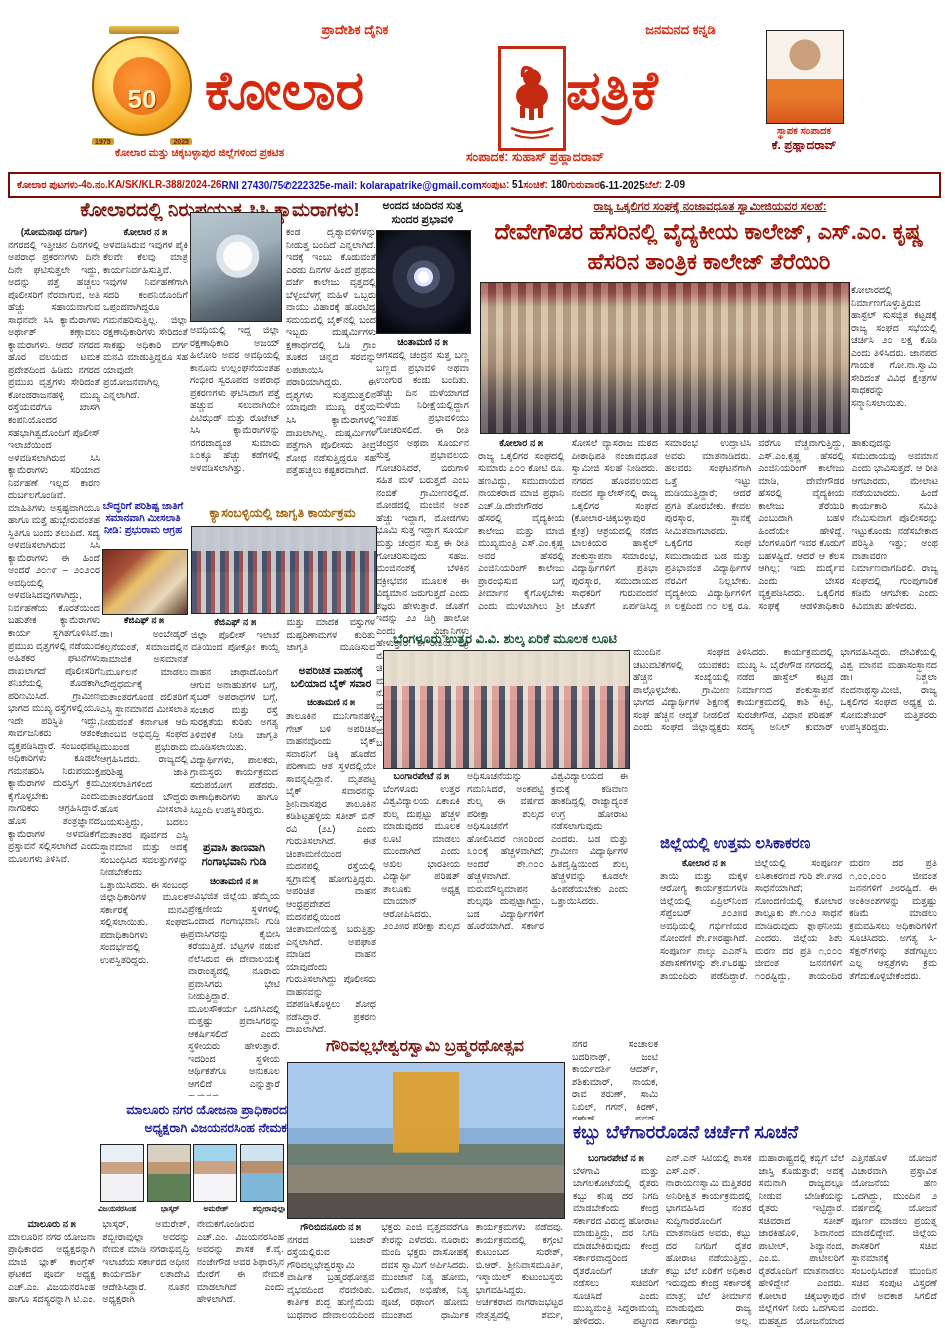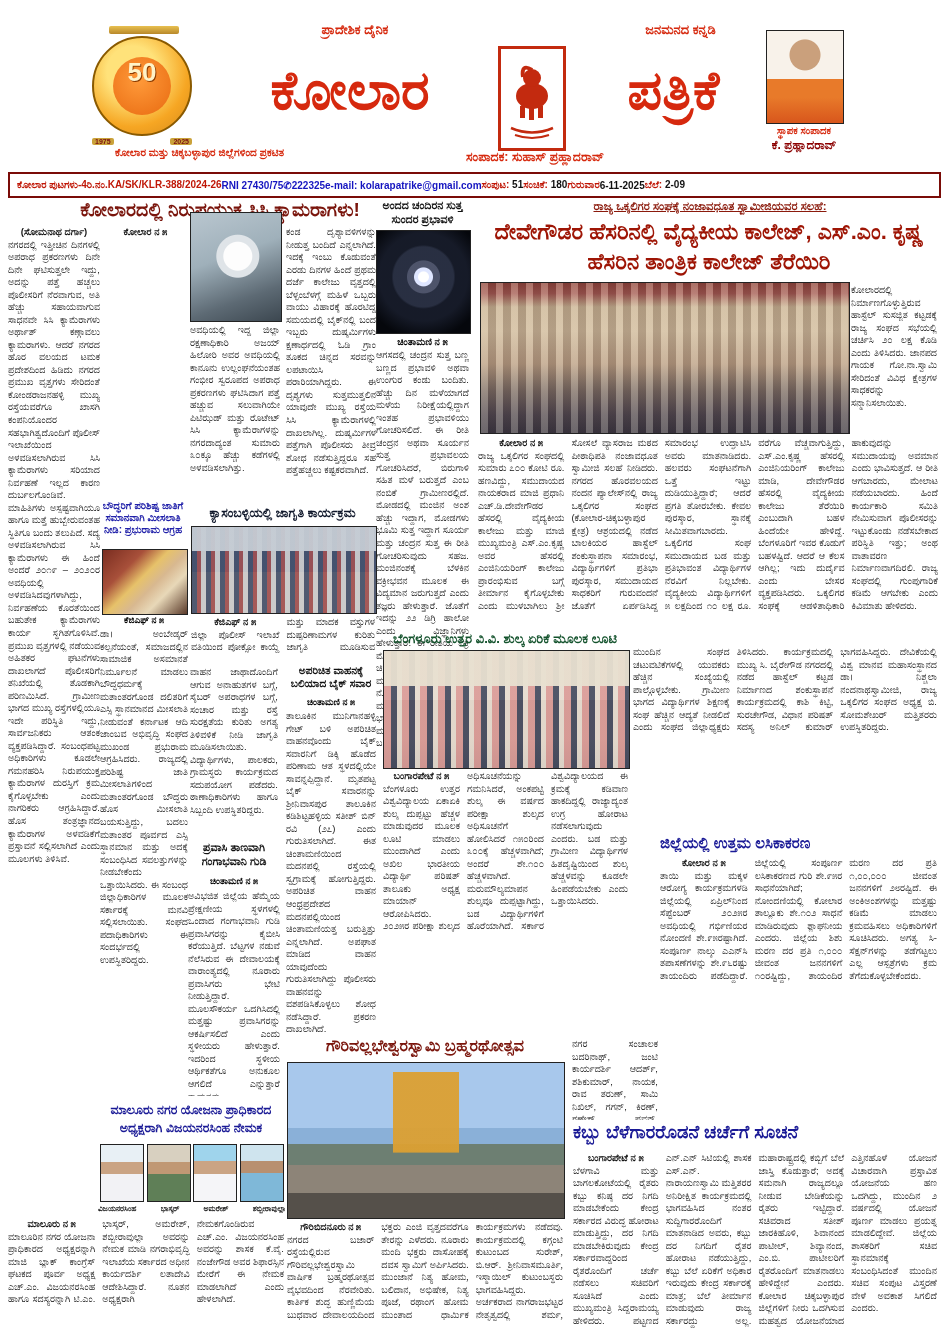--- a/index.html
+++ b/index.html
@@ -8,24 +8,24 @@
   .ctr{text-align:center;}
   .body-txt{font-size:9.5px;line-height:1.32;text-align:justify;color:#141414;overflow:hidden;}
   .cols2{column-count:2;column-gap:7px;}
   .cols3{column-count:3;column-gap:7px;}
   .cols4{column-count:4;column-gap:7px;}
   .cols5{column-count:5;column-gap:7px;}
   .dl{font-weight:bold;text-align:center;}
   .byline{font-weight:bold;text-align:center;font-size:9.5px;}
   .hl{font-weight:bold;text-align:center;white-space:nowrap;}
   .hl-wrap{font-weight:bold;text-align:center;}
-  .maroon{color:#7a150c;} .dkred{color:#9e1505;} .green-h{color:#0f172a;}
+  .maroon{color:#7a150c;} .dkred{color:#9e1505;} .green-h{color:#a16207;}
   .blue-h{color:#1a1a96;} .magenta-h{color:#14532d;} .navy{color:#2222aa;}
   .red-t{color:#d6290e;} .photo{border:1px solid #222;}
-  .title-word{font-weight:800;color:#d6290e;font-size:54px;line-height:100px;text-align:center;}
+  .title-word{font-weight:800;color:#d6290e;font-size:54px;line-height:100px;text-align:left;}
   
   .ph-group{background:
     repeating-linear-gradient(90deg,rgba(250,245,235,.28) 0 7px,rgba(60,50,60,.18) 7px 15px),
     linear-gradient(180deg,#8c3d33 0%,#a0524a 7%,#c8b08e 16%,#cdb695 32%,#b79a7d 54%,#75655c 72%,#4a4148 88%,#35303a 100%);}
   .ph-cctv{background:
     radial-gradient(circle at 52% 40%,#fdfdfd 0 14px,#dfe4e8 15px 21px,rgba(0,0,0,0) 22px),
     linear-gradient(160deg,#b9c6cf 0%,#9fb0ba 40%,#5d6a74 75%,#3c4750 100%);}
   .ph-moon{background:
     radial-gradient(circle at 50% 45%,#ffffff 0 5px,#dfe6ff 6px 9px,rgba(150,160,200,.5) 10px 16px,rgba(70,80,110,.55) 17px 30px,rgba(25,30,45,.85) 32px 44px,#05070c 62px),#05070c;}
   .ph-rally{background:
@@ -45,21 +45,21 @@
   .ph-port3{background:linear-gradient(180deg,#9fd4ec 0 28%,#caa484 28% 52%,#f5f5f8 52% 100%);}
   .ph-port4{background:linear-gradient(180deg,#cfe4ee 0 28%,#b89070 28% 50%,#7fb8d8 50% 100%);}
   .ph-founder{background:
     radial-gradient(circle at 50% 26%,#caa07c 0 15px,rgba(0,0,0,0) 16px),
     linear-gradient(180deg,#f8f2ea 0 52%,#e87a2a 52% 72%,#d8561c 100%);}
   
   .seal-circle{width:96px;height:96px;border-radius:50%;border:2px solid #8a5a00;
     background:radial-gradient(circle at 40% 35%,#ffe27a 0 30%,#f6a623 65%,#d4881a 100%);
     display:flex;align-items:center;justify-content:center;}
   .seal-inner{width:58px;height:58px;border-radius:50%;background:radial-gradient(circle at 45% 40%,#ff9a3a,#e86a10);
-    display:flex;align-items:flex-start;justify-content:center;color:#fff3c8;font-weight:800;font-size:26px;
+    display:flex;align-items:flex-end;justify-content:center;color:#fff3c8;font-weight:800;font-size:26px;
     text-shadow:1px 1px 0 #8a3a00;}
   .seal-years{display:flex;justify-content:space-between;width:100px;margin-top:2px;}
   .seal-years span{background:#caa23a;color:#7a1010;font-size:7px;font-weight:bold;padding:0 3px;border-radius:2px;}
   .seal-ribbon{width:70px;height:8px;margin:0 auto 2px auto;background:linear-gradient(180deg,#e8c050,#b8882a);border-radius:2px;}
   .infobar{display:flex;align-items:center;border:2px solid #7a0c08;padding:0 7px;font-size:10px;font-weight:bold;white-space:nowrap;}
   .ib-red{color:#c01808;} .ib-blue{color:#1515c0;} .ib-black{color:#111;}
   .emblem-box{border:3px solid #c32a0f;background:#fff;display:flex;align-items:center;justify-content:center;}
   .names-row{display:flex;justify-content:space-between;font-size:7.5px;font-weight:bold;color:#222;}
   .kicker{font-weight:bold;color:#8b1a0c;text-decoration:underline;white-space:nowrap;text-align:center;}
 </style>
@@ -123,20 +123,21 @@
 
   <div class="abs hl maroon" style="left:55px;top:199px;width:330px;font-size:19px;">ಕೋಲಾರದಲ್ಲಿ ನಿರುಪಯುಕ್ತ ಸಿಸಿ ಕ್ಯಾಮರಾಗಳು!</div>
 
   <div class="abs body-txt" style="left:8px;top:226px;width:92px;height:876px;">
     <div class="byline">(ಸೋಮನಾಥ ದರ್ಗಾ)</div>
     <span>ನಗರದಲ್ಲಿ ಇತ್ತೀಚಿನ ದಿನಗಳಲ್ಲಿ ಅಪರಾಧ ಪ್ರಕರಣಗಳು ದಿನೇ ದಿನೇ ಘಟಿಸುತ್ತಲೇ ಇದ್ದು, ಅದನ್ನು ಪತ್ತೆ ಹಚ್ಚಲು ಪೊಲೀಸರಿಗೆ ನೆರವಾಗುವ, ಅತಿ ಹೆಚ್ಚು ಸಹಾಯವಾಗುವ ಸಾಧನವೇ ಸಿಸಿ ಕ್ಯಾಮೆರಾಗಳು ಅರ್ಥಾತ್ ಕಣ್ಗಾವಲು ಕ್ಯಾಮರಾಗಳು. ಆದರೆ ನಗರದ ಹೊರ ವಲಯದ ಟಮಕ ಪ್ರದೇಶದಿಂದ ಹಿಡಿದು ನಗರದ ಪ್ರಮುಖ ವೃತ್ತಗಳು ಸೇರಿದಂತೆ ಕೋಂಡರಾಜನಹಳ್ಳಿ ಮುಖ್ಯ ರಸ್ತೆಯವರೆಗೂ ಖಾಸಗಿ ಕಂಪನಿಯೊಂದರ ಸಹಭಾಗಿತ್ವದೊಂದಿಗೆ ಪೊಲೀಸ್ ಇಲಾಖೆಯಿಂದ ಅಳವಡಿಸಲಾಗಿರುವ ಸಿಸಿ ಕ್ಯಾಮೆರಾಗಳು ಸರಿಯಾದ ನಿರ್ವಹಣೆ ಇಲ್ಲದ ಕಾರಣ ದುರ್ಬಲಗೊಂಡಿವೆ. ಮಾಹಿತಿಗಳು ಅಸ್ಪಷ್ಟವಾಗಿಯೂ ಹಾಗೂ ಮತ್ತೆ ಹುಬ್ಬೇರುವಂತಹ ಸ್ಥಿತಿಗೂ ಬಂದು ತಲುಪಿದೆ. ಸದ್ಯ ಅಳವಡಿಸಲಾಗಿರುವ ಸಿಸಿ ಕ್ಯಾಮೆರಾಗಳು ಈ ಹಿಂದೆ ಅಂದರೆ ೨೦೧೯ – ೨೦೨೦ರ ಅವಧಿಯಲ್ಲಿ ಅಳವಡಿಸಿದವುಗಳಾಗಿದ್ದು, ನಿರ್ವಹಣೆಯ ಕೊರತೆಯಿಂದ ಬಹುತೇಕ ಕ್ಯಾಮೆರಾಗಳು ಕಾರ್ಯ ಸ್ಥಗಿತಗೊಳಿಸಿವೆ. ಪ್ರಮುಖ ವೃತ್ತಗಳಲ್ಲಿ ನಡೆಯುವ ಅಹಿತಕರ ಘಟನೆಗಳು ದಾಖಲಾಗದೆ ಪೊಲೀಸರಿಗೆ ತನಿಖೆಯಲ್ಲಿ ತೊಡಕಾಗಿ ಪರಿಣಮಿಸಿದೆ. ಗ್ರಾಮೀಣ ಭಾಗದ ಮುಖ್ಯ ರಸ್ತೆಗಳಲ್ಲಿಯೂ ಇದೇ ಪರಿಸ್ಥಿತಿ ಇದ್ದು, ಸಾರ್ವಜನಿಕರು ಆತಂಕ ವ್ಯಕ್ತಪಡಿಸಿದ್ದಾರೆ. ಸಂಬಂಧಪಟ್ಟ ಅಧಿಕಾರಿಗಳು ಕೂಡಲೇ ಗಮನಹರಿಸಿ ನಿರುಪಯುಕ್ತ ಕ್ಯಾಮೆರಾಗಳ ದುರಸ್ತಿಗೆ ಕ್ರಮ ಕೈಗೊಳ್ಳಬೇಕು ಎಂದು ನಾಗರಿಕರು ಆಗ್ರಹಿಸಿದ್ದಾರೆ. ಹೊಸ ತಂತ್ರಜ್ಞಾನದ ಕ್ಯಾಮೆರಾಗಳ ಅಳವಡಿಕೆಗೆ ಪ್ರಸ್ತಾವನೆ ಸಲ್ಲಿಸಲಾಗಿದೆ ಎಂದು ಮೂಲಗಳು ತಿಳಿಸಿವೆ.</span>
   </div>
 
   <div class="abs body-txt" style="left:103px;top:226px;width:85px;height:268px;">
     <div class="dl">ಕೋಲಾರ ನ ೫</div>
+    <span>ಅಳವಡಿಸಿರುವ ಇವುಗಳ ಪೈಕಿ ಕೆಲವೇ ಕೆಲವು ಮಾತ್ರ ಕಾರ್ಯನಿರ್ವಹಿಸುತ್ತಿವೆ. ಇವುಗಳ ನಿರ್ವಹಣೆಗಾಗಿ ಸದರಿ ಕಂಪನಿಯೊಂದಿಗೆ ಒಪ್ಪಂದವಾಗಿದ್ದರೂ ಗಮನಹರಿಸುತ್ತಿಲ್ಲ. ಜಿಲ್ಲಾ ರಕ್ಷಣಾಧಿಕಾರಿಗಳು ಸೇರಿದಂತೆ ಸಾಕಷ್ಟು ಅಧಿಕಾರಿ ವರ್ಗ ಮನವಿ ಮಾಡುತ್ತಿದ್ದರೂ ಸಹ ಯಾವುದೇ ಪ್ರಯೋಜನವಾಗಿಲ್ಲ ಎನ್ನಲಾಗಿದೆ.</span>
   </div>
 
   <div class="abs photo ph-cctv" style="left:190px;top:212px;width:90px;height:108px;"></div>
   <div class="abs body-txt" style="left:190px;top:324px;width:90px;height:176px;">ಅವಧಿಯಲ್ಲಿ ಇದ್ದ ಜಿಲ್ಲಾ ರಕ್ಷಣಾಧಿಕಾರಿ ಅಜಯ್ ಹಿಲೋರಿ ಅವರ ಅವಧಿಯಲ್ಲಿ ಕಾನೂನು ಉಲ್ಲಂಘನೆಯಂತಹ ಗಂಭೀರ ಸ್ವರೂಪದ ಅಪರಾಧ ಪ್ರಕರಣಗಳು ಘಟಿಸಿದಾಗ ಪತ್ತೆ ಹಚ್ಚುವ ಸಲುವಾಗಿಯೇ ಪಿಟಿಝಡ್ ಮತ್ತು ರೊಟೇಟ್ ಸಿಸಿ ಕ್ಯಾಮೆರಾಗಳನ್ನು ನಗರದಾದ್ಯಂತ ಸುಮಾರು ೩೦ಕ್ಕೂ ಹೆಚ್ಚು ಕಡೆಗಳಲ್ಲಿ ಅಳವಡಿಸಲಾಗಿತ್ತು.</div>
 
   <div class="abs body-txt" style="left:286px;top:226px;width:90px;height:276px;">ಕಂಡ ದೃಶ್ಯಾವಳಿಗಳನ್ನು ನೀಡುತ್ತ ಬಂದಿದೆ ಎನ್ನಲಾಗಿದೆ. ಇದಕ್ಕೆ ಇಂಬು ಕೊಡುವಂತೆ ಎರಡು ದಿನಗಳ ಹಿಂದೆ ಪ್ರಥಮ ದರ್ಜೆ ಕಾಲೇಜು ವೃತ್ತದಲ್ಲಿ ಬೆಳ್ಳಂಬೆಳಗ್ಗೆ ಮಹಿಳೆ ಒಬ್ಬರು ವಾಯು ವಿಹಾರಕ್ಕೆ ಹೊರಟಿದ್ದ ಸಮಯದಲ್ಲಿ ಬೈಕ್‌ನಲ್ಲಿ ಬಂದ ಇಬ್ಬರು ದುಷ್ಕರ್ಮಿಗಳು ಕ್ಷಣಾರ್ಧದಲ್ಲಿ ಓಡಿ ಗ್ರಾಂ ತೂಕದ ಚಿನ್ನದ ಸರವನ್ನು ಲಪಟಾಯಿಸಿ ಪರಾರಿಯಾಗಿದ್ದರು. ಈ ದೃಶ್ಯಗಳು ಸುತ್ತಮುತ್ತಲಿನ ಯಾವುದೇ ಮುಖ್ಯ ರಸ್ತೆಯ ಸಿಸಿ ಕ್ಯಾಮೆರಾಗಳಲ್ಲಿ ದಾಖಲಾಗಿಲ್ಲ. ದುಷ್ಕರ್ಮಿಗಳ ಪತ್ತೆಗಾಗಿ ಪೊಲೀಸರು ತೀವ್ರ ಶೋಧ ನಡೆಸುತ್ತಿದ್ದರೂ ಸಹ ಪತ್ತೆಹಚ್ಚಲು ಕಷ್ಟಕರವಾಗಿದೆ.</div>
 
   <div class="abs hl-wrap" style="left:375px;top:198px;width:95px;font-size:11px;color:#111;line-height:1.3;">ಅಂದದ ಚಂದಿರನ ಸುತ್ತ ಸುಂದರ ಪ್ರಭಾವಳಿ</div>
   <div class="abs photo ph-moon" style="left:376px;top:230px;width:93px;height:102px;"></div>
   <div class="abs dl" style="left:376px;top:336px;width:93px;font-size:9.5px;">ಚಿಂತಾಮಣಿ ನ ೫</div>
@@ -182,21 +183,21 @@
     <span>ಬೆಂಗಳೂರು ಉತ್ತರ ವಿಶ್ವವಿದ್ಯಾಲಯ ಏಕಾಏಕಿ ಶುಲ್ಕ ದುಪ್ಪಟ್ಟು ಹೆಚ್ಚಳ ಮಾಡುವುದರ ಮೂಲಕ ಲೂಟಿ ಮಾಡಲು ಮುಂದಾಗಿದೆ ಎಂದು ಅಖಿಲ ಭಾರತೀಯ ವಿದ್ಯಾರ್ಥಿ ಪರಿಷತ್ ತಾಲೂಕು ಅಧ್ಯಕ್ಷ ಮಾಯಾನ್ ಆರೋಪಿಸಿದರು. ೨೦೨೫ರ ಪರೀಕ್ಷಾ ಶುಲ್ಕದ ಅಧಿಸೂಚನೆಯನ್ನು ಗಮನಿಸಿದರೆ, ಅಂಕಪಟ್ಟಿ ಶುಲ್ಕ ಈ ವರ್ಷದ ಪರೀಕ್ಷಾ ಶುಲ್ಕದ ಅಧಿಸೂಚನೆಗೆ ಹೋಲಿಸಿದರೆ ೧೫೦ರಿಂದ ೩೦೦ಕ್ಕೆ ಹೆಚ್ಚಳವಾಗಿದೆ; ಅಂದರೆ ಶೇ.೧೦೦ ಹೆಚ್ಚಳವಾಗಿದೆ. ಮರುಮೌಲ್ಯಮಾಪನ ಶುಲ್ಕವೂ ದುಪ್ಪಟ್ಟಾಗಿದ್ದು, ಬಡ ವಿದ್ಯಾರ್ಥಿಗಳಿಗೆ ಹೊರೆಯಾಗಿದೆ. ಸರ್ಕಾರ ವಿಶ್ವವಿದ್ಯಾಲಯದ ಈ ಕ್ರಮಕ್ಕೆ ಕಡಿವಾಣ ಹಾಕದಿದ್ದಲ್ಲಿ ರಾಜ್ಯಾದ್ಯಂತ ಉಗ್ರ ಹೋರಾಟ ನಡೆಸಲಾಗುವುದು ಎಂದರು. ಬಡ ಮತ್ತು ಗ್ರಾಮೀಣ ವಿದ್ಯಾರ್ಥಿಗಳ ಹಿತದೃಷ್ಟಿಯಿಂದ ಶುಲ್ಕ ಹೆಚ್ಚಳವನ್ನು ಕೂಡಲೇ ಹಿಂಪಡೆಯಬೇಕು ಎಂದು ಒತ್ತಾಯಿಸಿದರು.</span>
   </div>
   <div class="abs body-txt" style="left:572px;top:1038px;width:86px;height:82px;">ನಗರ ಸಂಚಾಲಕ ಬದರಿನಾಥ್, ಜಂಟಿ ಕಾರ್ಯದರ್ಶಿ ಆದರ್ಶ್, ಶಶಿಕುಮಾರ್, ನಾಯಕ, ರಾವ ತರುಣ್, ಸಾಮಿ ನಿಖಿಲ್, ಗಗನ್, ಕಿರಣ್, ಗಣೇಶ್, ಪವನ್, ಶಶಿಕುಮಾರ್ ಮತ್ತಿತರಿದ್ದರು.</div>
 
   <div class="abs hl blue-h" style="left:660px;top:834px;width:230px;font-size:15px;text-align:left;">ಜಿಲ್ಲೆಯಲ್ಲಿ ಉತ್ತಮ ಲಸಿಕಾಕರಣ</div>
   <div class="abs body-txt cols3" style="left:660px;top:857px;width:277px;height:258px;">
     <div class="dl">ಕೋಲಾರ ನ ೫</div>
     <span>ತಾಯಿ ಮತ್ತು ಮಕ್ಕಳ ಆರೋಗ್ಯ ಕಾರ್ಯಕ್ರಮಗಳಡಿ ಜಿಲ್ಲೆಯಲ್ಲಿ ಏಪ್ರಿಲ್‌ನಿಂದ ಸೆಪ್ಟೆಂಬರ್ ೨೦೨೫ರ ಅವಧಿಯಲ್ಲಿ ಗರ್ಭಿಣಿಯರ ನೋಂದಣಿ ಶೇ.೯೫ರಷ್ಟಾಗಿದೆ. ಸಂಪೂರ್ಣ ನಾಲ್ಕು ಎಎನ್‌ಸಿ ತಪಾಸಣೆಗಳನ್ನು ಶೇ.೯೬ರಷ್ಟು ತಾಯಂದಿರು ಪಡೆದಿದ್ದಾರೆ. ಜಿಲ್ಲೆಯಲ್ಲಿ ಸಂಪೂರ್ಣ ಲಸಿಕಾಕರಣದ ಗುರಿ ಶೇ.೯೫ರ ಸಾಧನೆಯಾಗಿದೆ; ನೋಂದಣಿಯಲ್ಲಿ ಕೋಲಾರ ತಾಲ್ಲೂಕು ಶೇ.೧೦೨ ಸಾಧನೆ ಮಾಡಿರುವುದು ಶ್ಲಾಘನೀಯ ಎಂದರು. ಜಿಲ್ಲೆಯ ಶಿಶು ಮರಣ ದರ ಪ್ರತಿ ೧,೦೦೦ ಜೀವಂತ ಜನನಗಳಿಗೆ ೧೦ರಷ್ಟಿದ್ದು, ತಾಯಂದಿರ ಮರಣ ದರ ಪ್ರತಿ ೧,೦೦,೦೦೦ ಜೀವಂತ ಜನನಗಳಿಗೆ ೨೮ರಷ್ಟಿದೆ. ಈ ಅಂಕಿಅಂಶಗಳನ್ನು ಮತ್ತಷ್ಟು ಕಡಿಮೆ ಮಾಡಲು ಕ್ರಮವಹಿಸಲು ಅಧಿಕಾರಿಗಳಿಗೆ ಸೂಚಿಸಿದರು. ಅಗತ್ಯ ಸಿ-ಸೆಕ್ಷನ್‌ಗಳನ್ನು ತಡೆಗಟ್ಟಲು ಎಲ್ಲ ಆಸ್ಪತ್ರೆಗಳು ಕ್ರಮ ತೆಗೆದುಕೊಳ್ಳಬೇಕೆಂದರು.</span>
   </div>
 
-  <div class="abs hl-wrap blue-h" style="left:95px;top:1102px;width:192px;font-size:12.5px;line-height:1.4;">ಮಾಲೂರು ನಗರ ಯೋಜನಾ ಪ್ರಾಧಿಕಾರದ ಅಧ್ಯಕ್ಷರಾಗಿ ವಿಜಯನರಸಿಂಹ ನೇಮಕ</div>
+  <div class="abs hl-wrap blue-h" style="left:95px;top:1102px;width:192px;font-size:12.5px;line-height:1.4;text-align:right;">ಮಾಲೂರು ನಗರ ಯೋಜನಾ ಪ್ರಾಧಿಕಾರದ ಅಧ್ಯಕ್ಷರಾಗಿ ವಿಜಯನರಸಿಂಹ ನೇಮಕ</div>
   <div class="abs" style="left:100px;top:1144px;width:184px;height:58px;display:flex;justify-content:space-between;">
     <div class="photo ph-port1" style="width:42px;height:56px;"></div>
     <div class="photo ph-port2" style="width:42px;height:56px;"></div>
     <div class="photo ph-port3" style="width:42px;height:56px;"></div>
     <div class="photo ph-port4" style="width:42px;height:56px;"></div>
   </div>
   <div class="abs names-row" style="left:98px;top:1204px;width:188px;">
     <span>ವಿಜಯನರಸಿಂಹ</span>
     <span>ಭಾಸ್ಕರ್</span>
     <span>ಅಮರೇಶ್</span>

